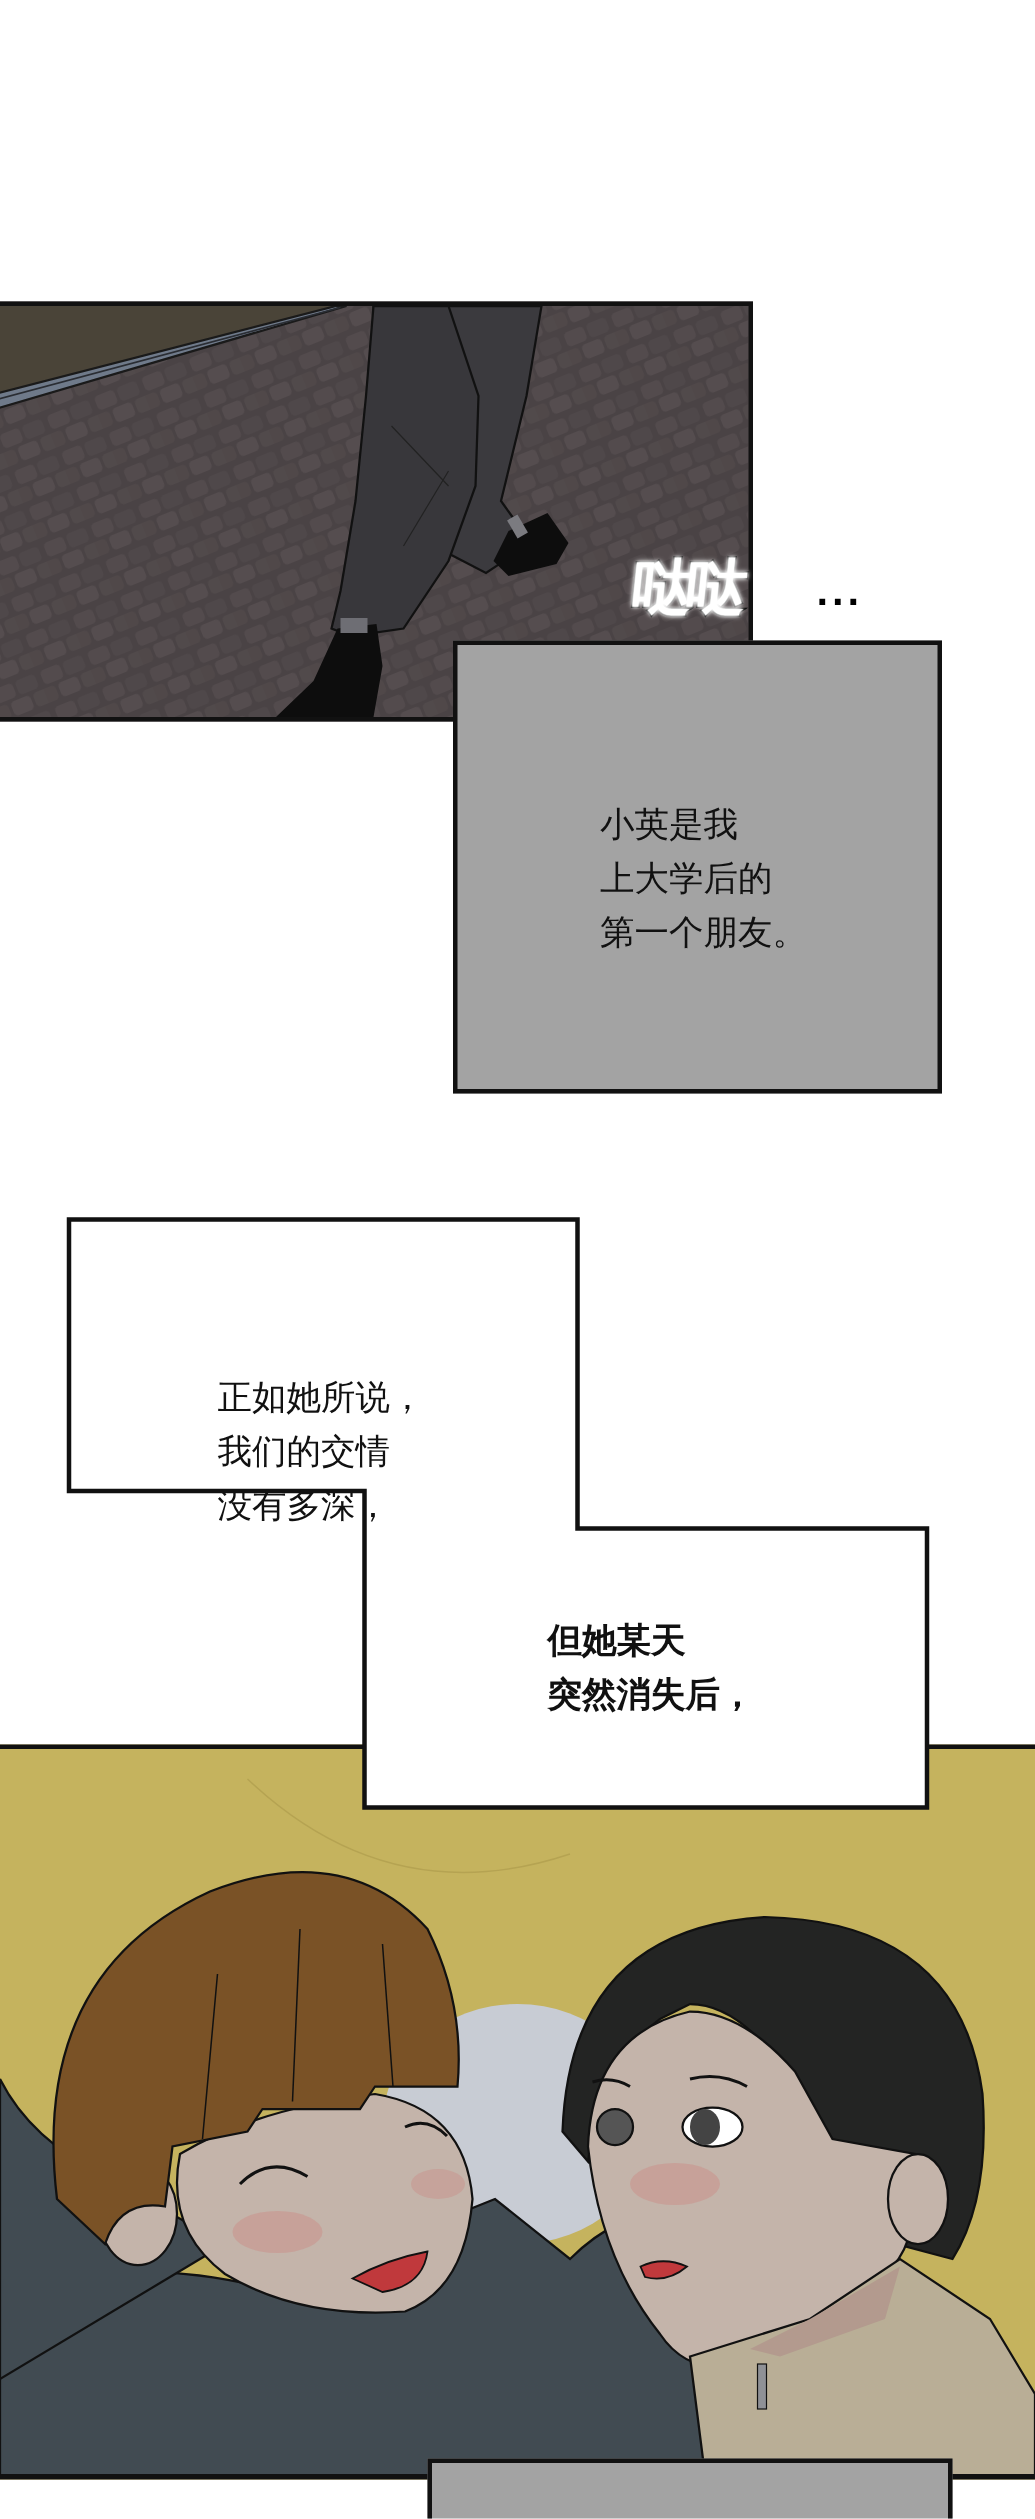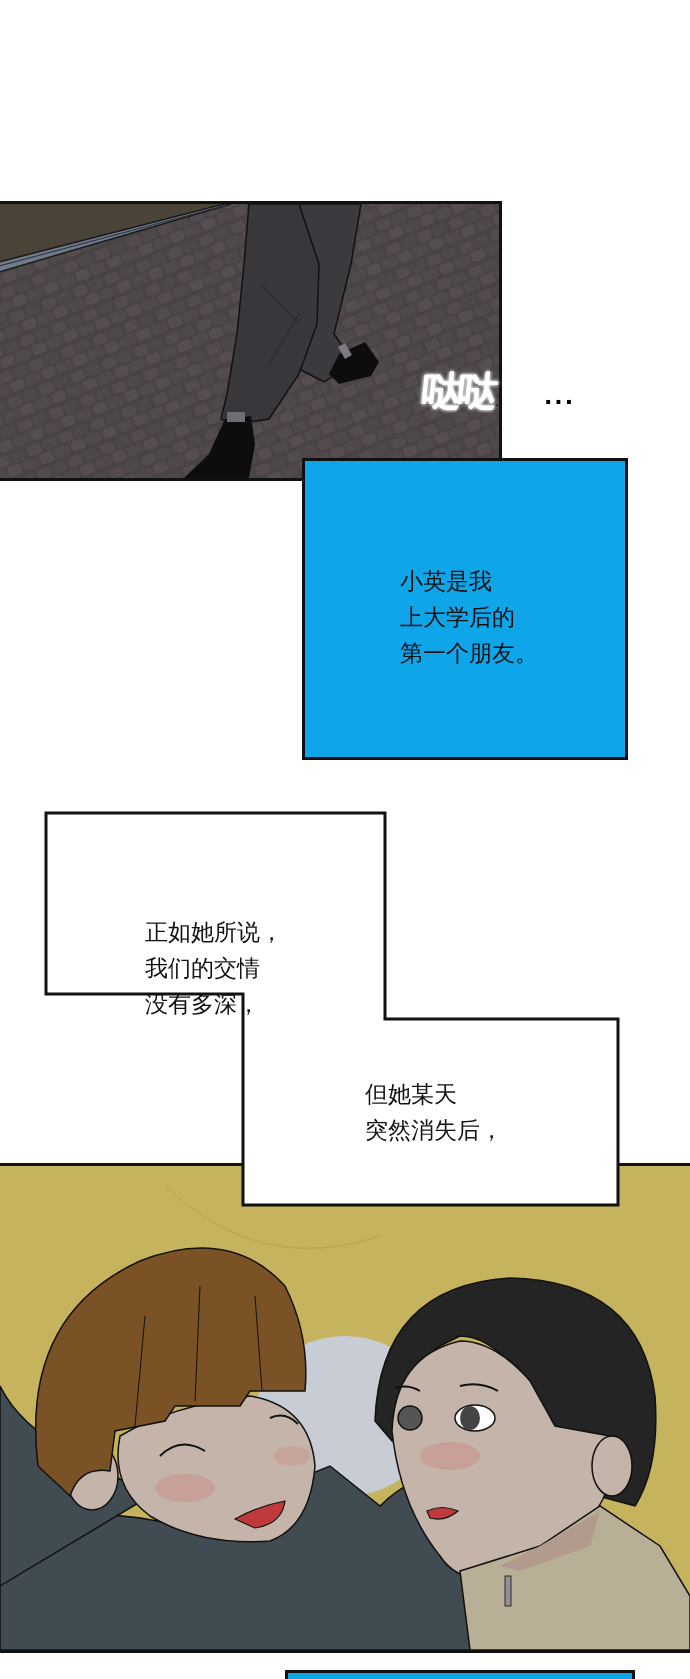--- a/index.html
+++ b/index.html
@@ -29,34 +29,34 @@
     text-shadow: 0 0 2px #fff, 0 0 3px #fff, 0 0 4px #fff;
     transform: skewX(-6deg);
   }
   #sfx .sfx-dots {
     position: absolute; left: 122px; top: 24px;
     font-size: 22px; font-weight: bold; color: #000; letter-spacing: 2px;
   }
 
   
   .caption {
-    background: #0ea5e9; border: 3px solid #111; box-sizing: border-box; margin-top: 31px;
+    background: #a3a3a3; border: 3px solid #111; box-sizing: border-box;
   }
   .caption-text {
     position: absolute; font-size: 23px; line-height: 36px; color: #111;
     white-space: pre;
   }
 
   #cap1 { left: 302px; top: 427px; width: 326px; height: 302px; }
   #cap1 .caption-text { left: 95px; top: 102px; }
 
   
   #cap2-shape { left: 44px; top: 811px; width: 576px; height: 396px; }
   #cap2-text-a { left: 145px; top: 870px; margin-top: 44px; }
-  #cap2-text-b { left: 365px; top: 1076px; }
+  #cap2-text-b { left: 365px; top: 1076px; font-weight: bold; }
 
   
   #panel2 {
     left: 0; top: 1163px; width: 690px; height: 490px;
     border-top: 3px solid #111; border-bottom: 3px solid #111;
     box-sizing: border-box; overflow: hidden; background: #c5b35e;
   }
   #panel2 svg { display: block; }
 
   #cap3 { left: 285px; top: 1639px; width: 350px; height: 60px; }

